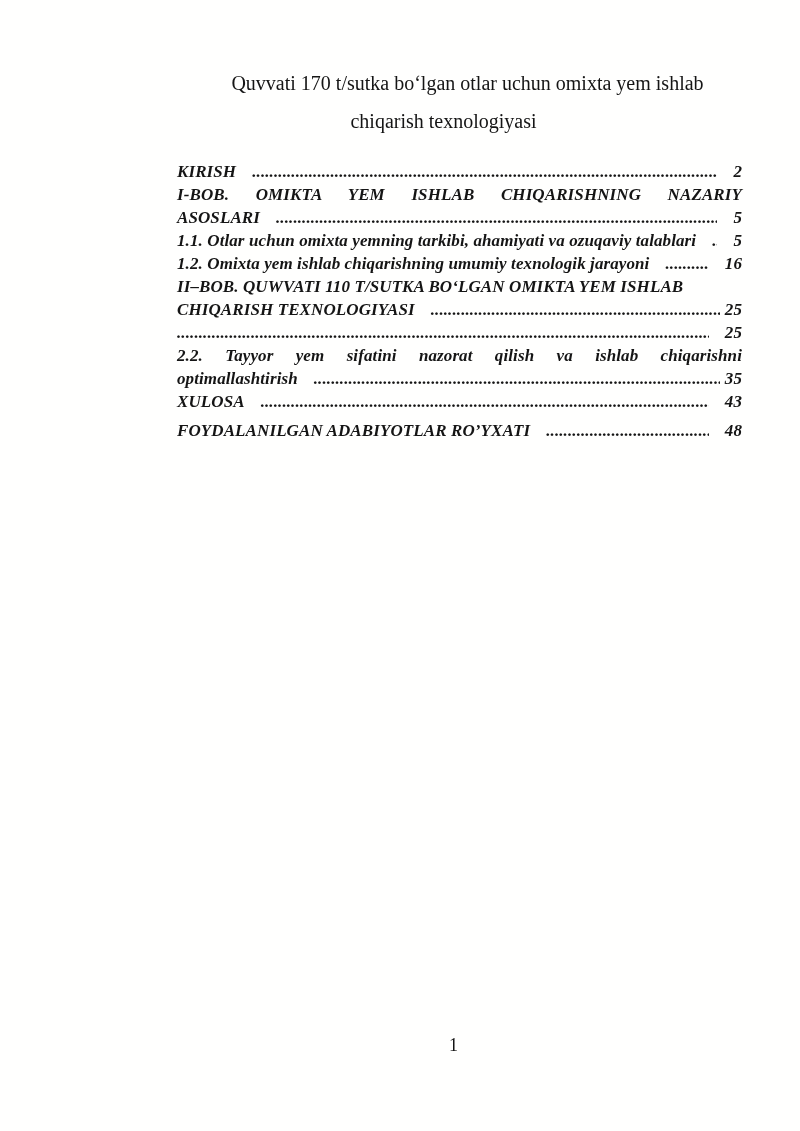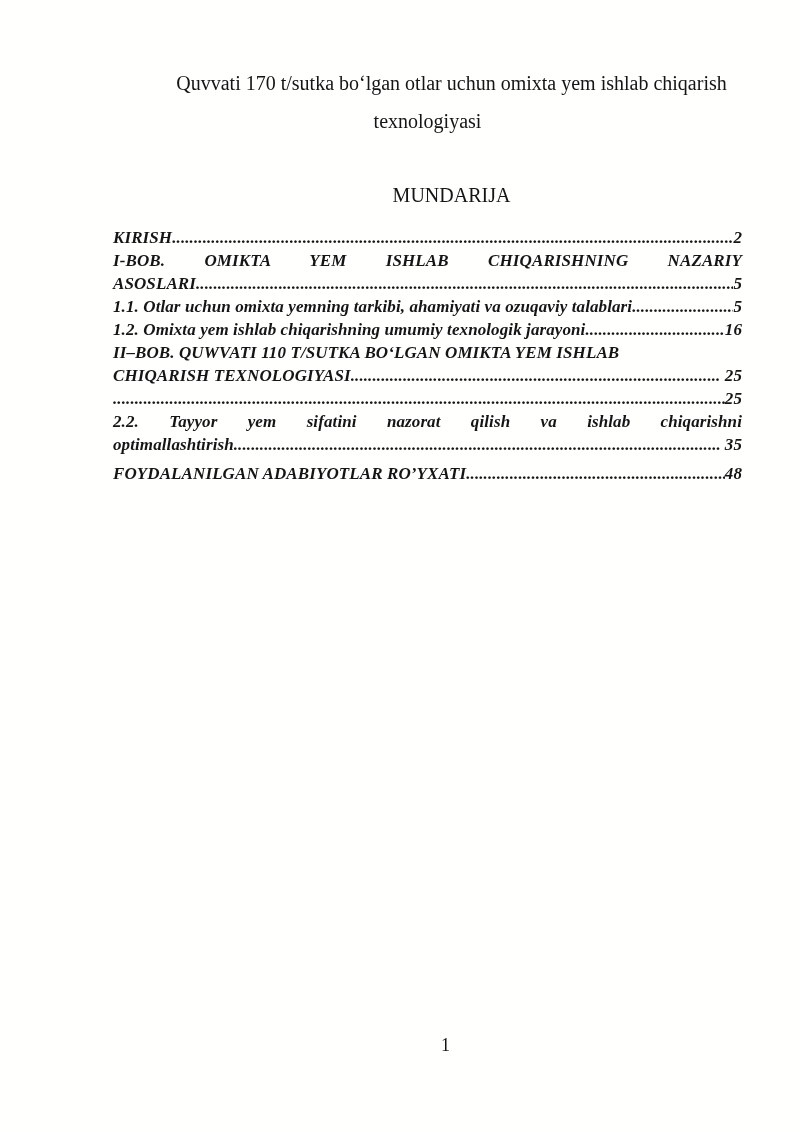--- a/index.html
+++ b/index.html
@@ -1,15 +1,15 @@
 <!DOCTYPE html>
 <html><head>
 <meta charset="utf-8">
 <style>
-  * { box-sizing: border-box; }
+  * { box-sizing: border-box; padding-left: 16px; }
   html, body { margin: 0; padding: 0; background: #ffffff; }
 
   .page {
     position: relative;
     width: 800px;
     height: 1131px;
     background: #fffffe;
     font-family: "Liberation Serif", "DejaVu Serif", serif;
     color: #151515;
     overflow: hidden;
@@ -104,21 +104,20 @@
   }
 </style>
 </head>
 <body>
 
 <div class="page">
   <div class="content">
 
     <p class="doc-title">Quvvati 170 t/sutka bo‘lgan otlar uchun omixta yem ishlab chiqarish texnologiyasi</p>
 
-    <p class="toc-heading">MUNDARIJA</p>
 
     <div class="toc">
 
       <div class="toc-row leader">
         <span class="t">KIRISH</span>
         <span class="dots"></span>
         <span class="pg">2</span>
       </div>
 
       <div class="toc-row stretch gap-sm">
@@ -161,20 +160,25 @@
       <div class="toc-row stretch">
         <span class="t">2.2. Tayyor yem sifatini nazorat qilish va ishlab chiqarishni</span>
       </div>
 
       <div class="toc-row leader pgap">
         <span class="t">optimallashtirish</span>
         <span class="dots"></span>
         <span class="pg">35</span>
       </div>
 
+      <div class="toc-row leader">
+        <span class="t">XULOSA</span>
+        <span class="dots"></span>
+        <span class="pg">43</span>
+      </div>
 
       <div class="toc-row leader gap-md">
         <span class="t">FOYDALANILGAN ADABIYOTLAR RO’YXATI</span>
         <span class="dots"></span>
         <span class="pg">48</span>
       </div>
 
     </div>
   </div>
 

